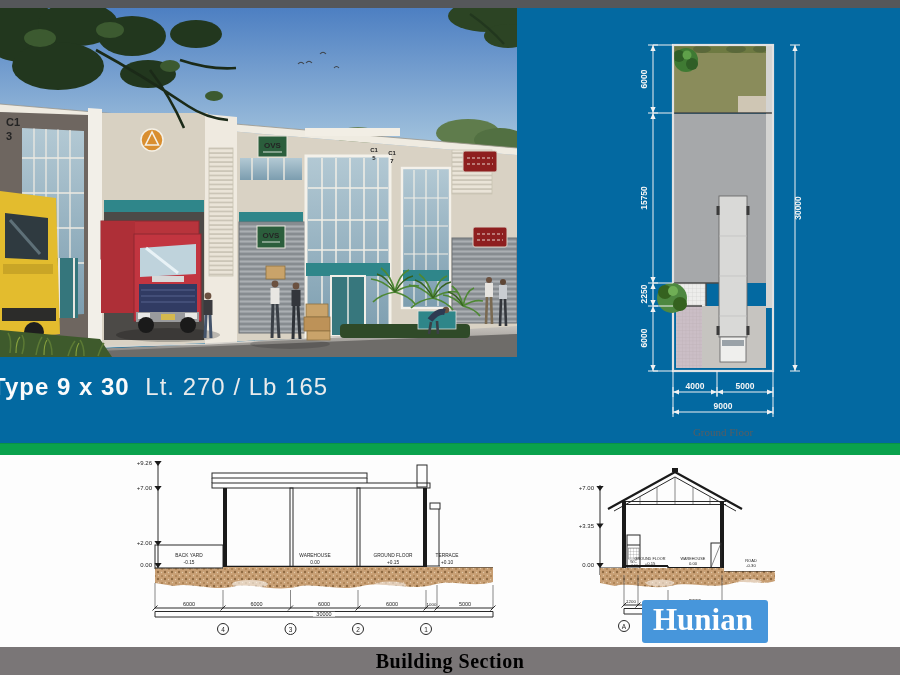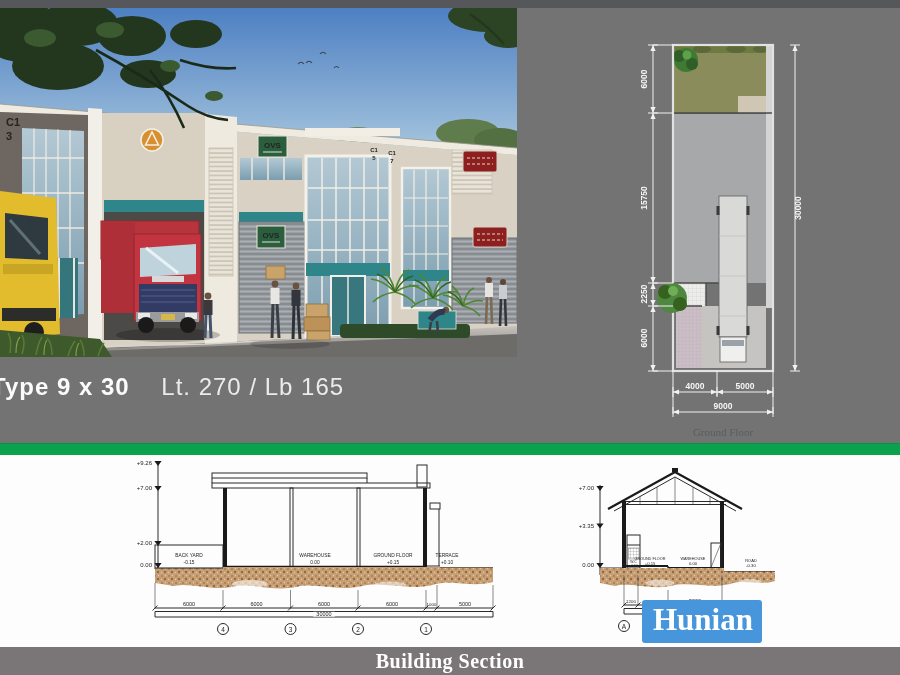--- a/index.html
+++ b/index.html
@@ -1,33 +1,33 @@
 <!DOCTYPE html>
 <html><head>
 <meta charset="utf-8">
 <style>
   html,body{margin:0;padding:0;background:#e8e8e8;}
   #canvas{position:relative;width:900px;height:675px;overflow:hidden;background:#B5B7B9;font-family:"Liberation Sans",sans-serif;}
   .abs{position:absolute;}
   #top-bar{left:0;top:0;width:900px;height:8px;background:#55575A;}
-  #main-gray{left:0;top:8px;width:900px;height:435px;background:#737373;}
+  #main-gray{left:0;top:8px;width:900px;height:435px;background:#0369a1;}
   #photo-svg{left:0;top:0;width:517px;height:349px;display:block;}
   #caption{left:-9px;top:365px;white-space:nowrap;font-size:24px;letter-spacing:1px;color:#F8F8F8;}
   #caption .cap-bold{font-weight:700;color:#FBFBFB;}
-  #caption .cap-light{font-weight:400;color:#E9EBEC;margin-left:24px;}
+  #caption .cap-light{font-weight:400;color:#E9EBEC;margin-left:8px;}
   #plan-svg{left:640px;top:28px;width:170px;height:410px;display:block;}
   #green-bar{left:0;top:443px;width:900px;height:12px;background:#0AA24D;border-top:1px solid #089246;}
   #white-section{left:0;top:455px;width:900px;height:192px;background:#FDFDFD;}
   #seclong-svg{left:90px;top:455px;width:420px;height:190px;display:block;}
   #seccross-svg{left:570px;top:455px;width:240px;height:190px;display:block;}
   #logo{left:636px;top:600px;display:flex;align-items:center;z-index:5;}
   .logo-first{font-family:"Liberation Sans",sans-serif;font-weight:700;font-size:38px;color:#63ACE6;letter-spacing:1px;}
-  .logo-second{font-family:"Liberation Serif",serif;font-weight:700;font-size:31px;color:#FFFFFF;background:#4796DB;padding:2px 9px 5px 11px;margin-left:6px;border-radius:3px;}
+  .logo-second{font-family:"Liberation Serif",serif;font-weight:700;font-size:31px;color:#FFFFFF;background:#4796DB;padding:2px 15px 5px 11px;margin-left:6px;border-radius:3px;}
   #bottom-bar{left:0;top:647px;width:900px;height:28px;background:#7A7677;text-align:center;}
-  #bottom-bar .footer-title{font-family:"Liberation Serif",serif;font-weight:700;font-size:20px;color:#ffffff;line-height:28px;letter-spacing:0.5px;}
+  #bottom-bar .footer-title{font-family:"Liberation Serif",serif;font-weight:700;font-size:20px;color:#000000;line-height:28px;letter-spacing:0.5px;}
   
   .dwg{stroke:#2A2A2A;fill:none;stroke-width:1;}
   .dwg-thin{stroke:#3A3A3A;fill:none;stroke-width:0.6;}
   .dwg-thick{stroke:#1A1A1A;fill:none;stroke-width:2.4;}
   .dwg-text{font-family:"Liberation Sans",sans-serif;fill:#242424;}
   .lvl-t{font-size:6px;text-anchor:end;}
   .room-n{font-size:4.8px;text-anchor:middle;}
   .room-v{font-size:4.8px;text-anchor:middle;}
   .dim-t{font-size:5.5px;text-anchor:middle;}
   .dim-s{font-size:4.4px;text-anchor:middle;}

